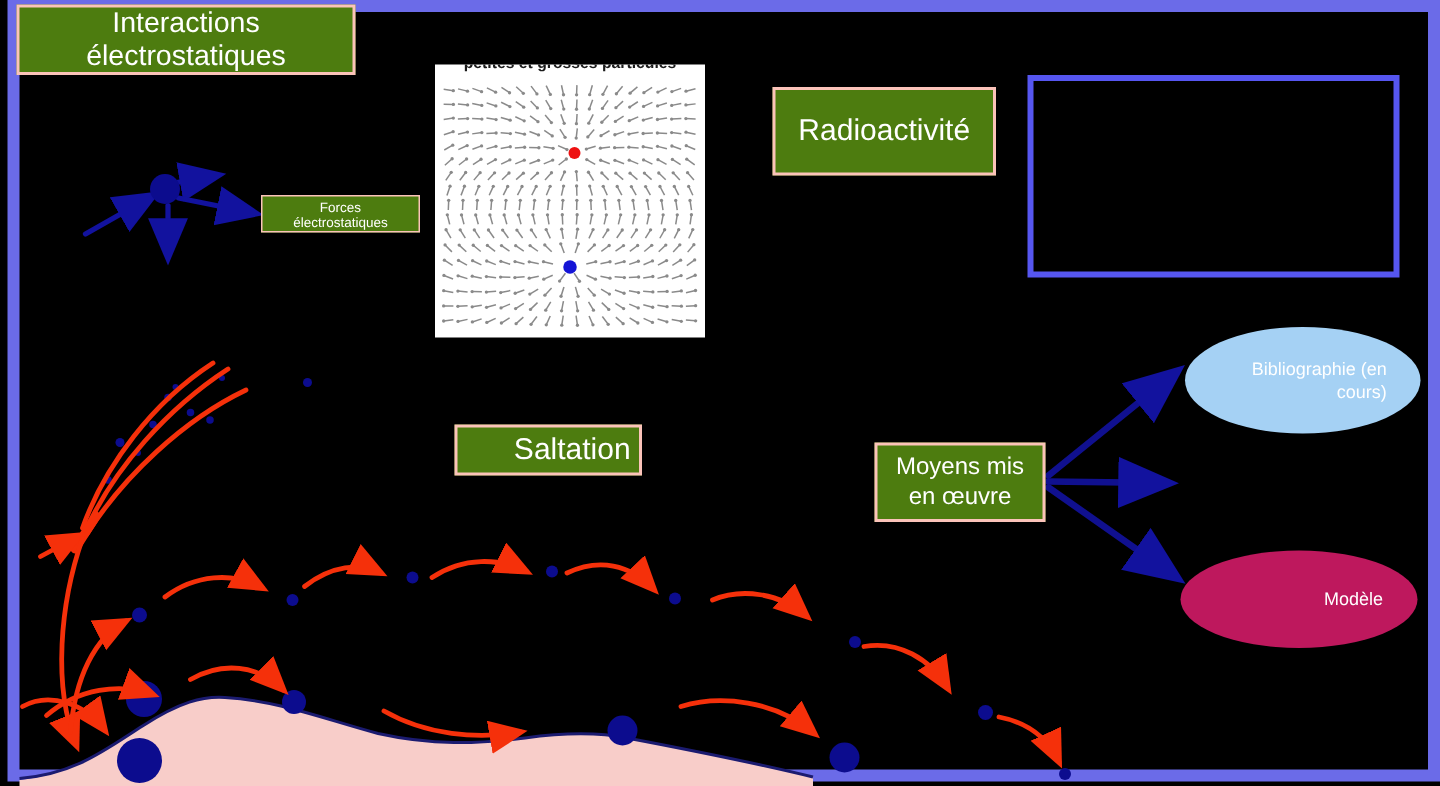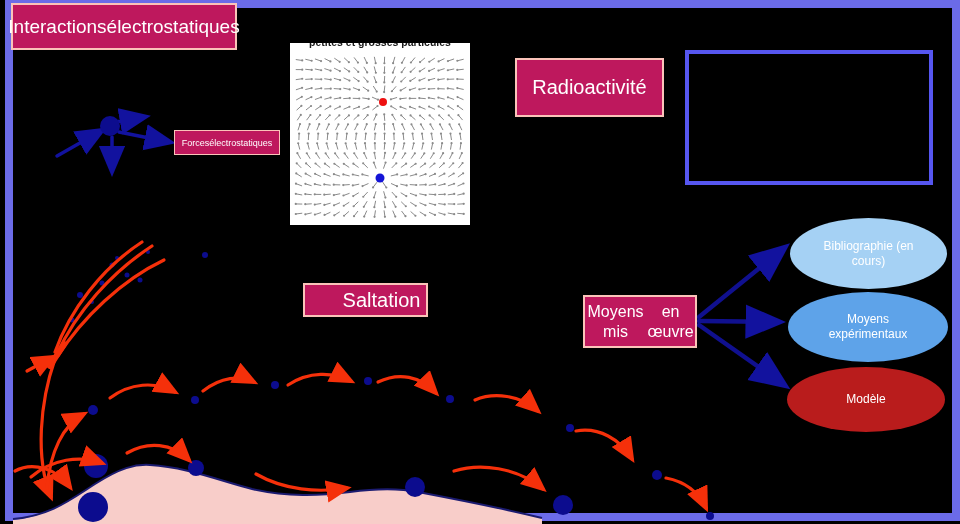--- a/index.html
+++ b/index.html
@@ -1,39 +1,39 @@
 <!DOCTYPE html>
 <html><head>
 <meta charset="utf-8">
 <style>
   html,body{margin:0;padding:0;background:#000;}
   body{width:960px;height:524px;position:relative;overflow:hidden;
        font-family:"Liberation Sans", sans-serif;}
   .stage{position:absolute;left:0;top:0;width:960px;height:524px;background:#000;}
   .frame{position:absolute;left:5px;top:0;width:955px;height:521px;
          border:8px solid #6B6BE8;box-sizing:border-box;background:#000;}
-  .labelbox{position:absolute;background:#be185d;border:2px solid #FBC3B9;
-            color:#FFFFFF;display:flex;flex-direction:row;align-items:center;
+  .labelbox{position:absolute;background:#4d7c0f;border:2px solid #FBC3B9;
+            color:#FFFFFF;display:flex;flex-direction:column;align-items:center;
             justify-content:center;text-align:center;box-sizing:border-box;}
   .labelbox .ln{display:block;}
   #box-interactions{left:11px;top:3px;width:226px;height:47px;font-size:19px;line-height:22px;}
   #box-forces{left:174px;top:130px;width:106px;height:25px;font-size:9px;line-height:10px;border-width:1px;}
   #box-radioactivite{left:515px;top:58px;width:149px;height:59px;font-size:20px;}
   #box-saltation{left:303px;top:283px;width:125px;height:34px;font-size:20px;padding-left:32px;}
   #box-moyens{left:583px;top:295px;width:114px;height:53px;font-size:16px;line-height:20px;}
   #field-plot{position:absolute;left:290px;top:43px;width:180px;height:182px;
               background:#FFFFFF;overflow:hidden;}
   #field-plot .ptitle{margin:-7px 0 0 0;font-size:10.5px;font-weight:bold;color:#1a1a1a;
               text-align:center;white-space:nowrap;letter-spacing:0px;}
   #quiver{position:absolute;left:0;top:0;}
   #radio-panel{position:absolute;left:685px;top:50px;width:248px;height:135px;
                border:4px solid #5656F0;box-sizing:border-box;background:#000;}
   .ellipse{position:absolute;border-radius:50%;color:#FFFFFF;display:flex;
            align-items:center;justify-content:center;text-align:center;}
-  .ellipse .etext{width:112px;font-size:12px;line-height:15px;}
+  .ellipse .etext{width:112px;font-size:12px;line-height:15px;text-align:right;}
   #outcome-1{left:790px;top:218px;width:157px;height:71px;background:#A5D1F4;}
   #outcome-2{left:788px;top:292px;width:160px;height:70px;background:#5EA3E9;}
   #outcome-3{left:787px;top:367px;width:158px;height:65px;background:#0C62C4;}
   #artwork{position:absolute;left:0;top:0;pointer-events:none;}
 </style>
 </head>
 <body>
 
 <div class="stage">
   <div class="frame"></div>
@@ -768,19 +768,16 @@
         <circle cx="93" cy="59" r="4" fill="#EE1111"></circle>
         <circle cx="90" cy="135" r="4.5" fill="#1414D6"></circle>
       </svg>
   </div>
 
   <div id="radio-panel"></div>
 
   <div class="ellipse" id="outcome-1" style="background: rgb(165, 209, 244);">
     <span class="etext">Bibliographie (en cours)</span>
   </div>
-  <div class="ellipse" id="outcome-2" style="background: rgb(94, 163, 233);">
-    <span class="etext">Moyens expérimentaux</span>
-  </div>
-  <div class="ellipse" id="outcome-3" style="background: #b91c1c;">
+  <div class="ellipse" id="outcome-3" style="background: #be185d;">
     <span class="etext">Modèle</span>
   </div>
 </div>
 
 </body></html>

